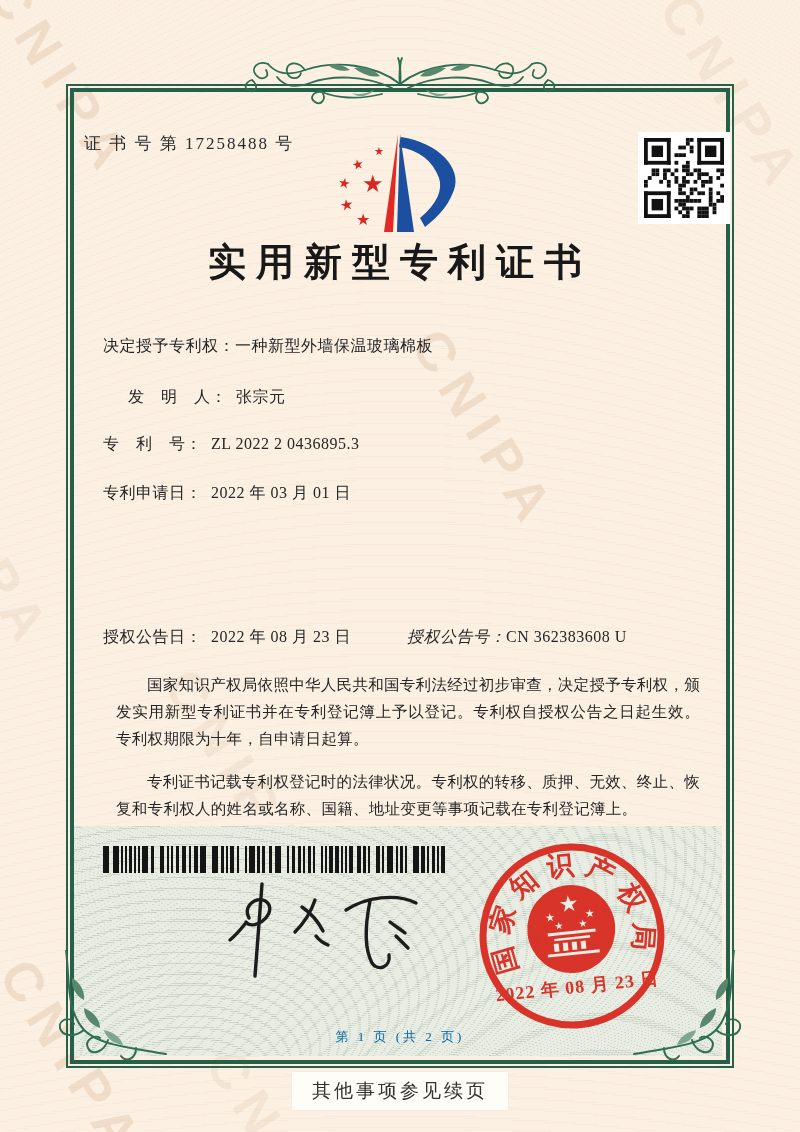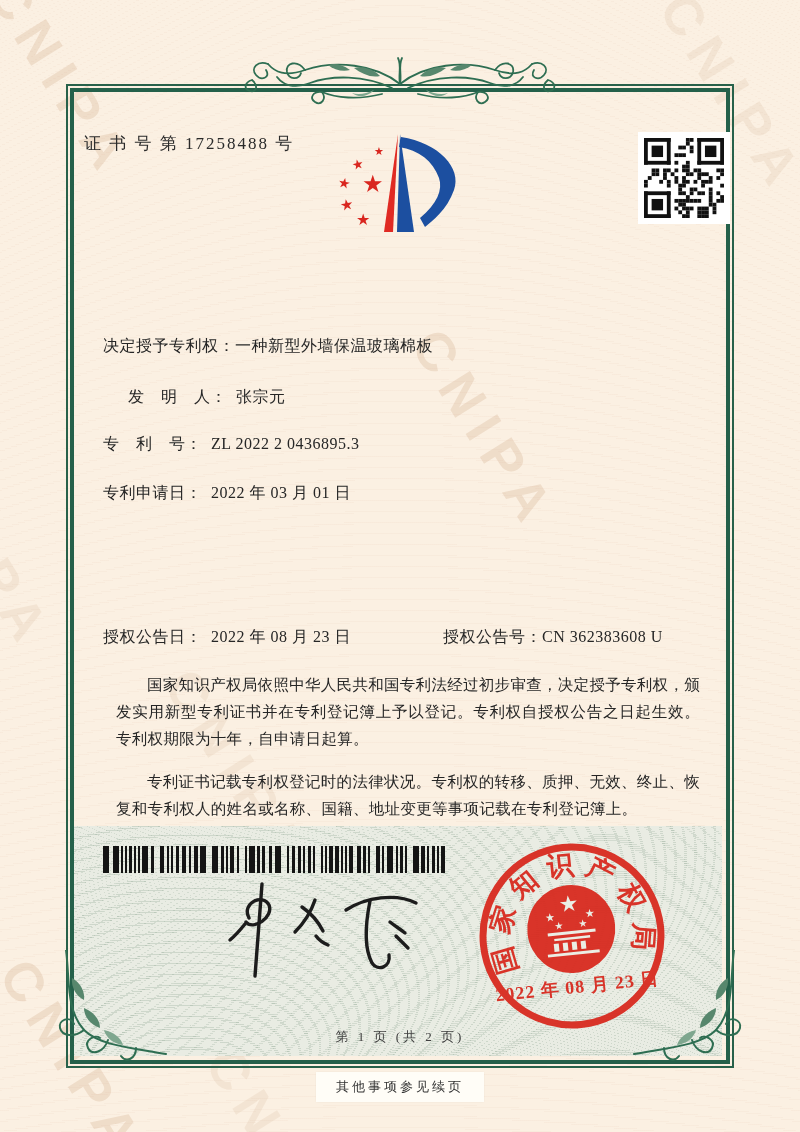--- a/index.html
+++ b/index.html
@@ -32,34 +32,34 @@
   .content{position:absolute;inset:0;z-index:3;}
 
   .cert-no{position:absolute;left:84px;top:132px;font-size:17px;color:#2a2a2a;letter-spacing:2px;}
 
   .title{position:absolute;left:0;top:237px;width:100%;text-align:center;
          font-size:38px;font-weight:700;color:#181818;letter-spacing:10px;}
 
   .field-row{position:absolute;left:103px;width:620px;font-size:16px;color:#262626;letter-spacing:0.5px;white-space:nowrap;}
   .f-label{display:inline-block;min-width:108px;}
   .f-value{display:inline-block;}
-  .pair2{margin-left:92px;}
+  .pair2{margin-left:56px;font-style:italic;}
 
   .body-text{position:absolute;left:100px;top:656px;width:616px;font-size:15.5px;
              line-height:1.74;color:#262626;text-align:justify;letter-spacing:0.3px;}
   .body-text p{margin:16px;text-indent:2em;}
 
   .officer{position:absolute;left:112px;top:904px;font-size:17px;color:#222;letter-spacing:3px;line-height:1.9;}
   .officer div{margin:0;}
 
   .page-info{position:absolute;left:0;top:1028px;width:100%;text-align:center;
-             font-size:13px;color:#404040;letter-spacing:3px;}
+             font-size:13px;color:#0369a1;letter-spacing:3px;}
 
   .cont-note{position:absolute;left:50%;top:1072px;transform:translateX(-50%);
-             background:#fffdf7;padding:6px 20px;font-size:13px;color:#333;
+             background:#fffdf7;padding:6px 20px;font-size:19px;color:#333;
              letter-spacing:3px;box-shadow:0 0 2px rgba(0,0,0,0.05);z-index:3;}
 
   .qr-box{position:absolute;left:638px;top:132px;width:92px;height:92px;background:#fff;
           display:flex;align-items:center;justify-content:center;z-index:3;}
 
   .logo{position:absolute;left:330px;top:124px;width:150px;height:118px;z-index:3;}
   .logo-star{position:absolute;color:#d9261f;line-height:1;
              font-family:"DejaVu Sans",sans-serif;}
 
   .barcode{position:absolute;left:103px;top:846px;width:344px;height:27px;z-index:3;}
@@ -267,20 +267,21 @@
         <rect x="76.19047619047619" y="0" width="3.8095238095238093" height="26.666666666666664" fill="#111"></rect>
         <rect x="60.95238095238095" y="7.619047619047619" width="11.428571428571427" height="11.428571428571427" fill="#111"></rect>
         <rect x="0" y="53.33333333333333" width="26.666666666666664" height="3.8095238095238093" fill="#111"></rect>
         <rect x="0" y="76.19047619047619" width="26.666666666666664" height="3.8095238095238093" fill="#111"></rect>
         <rect x="0" y="53.33333333333333" width="3.8095238095238093" height="26.666666666666664" fill="#111"></rect>
         <rect x="22.857142857142854" y="53.33333333333333" width="3.8095238095238093" height="26.666666666666664" fill="#111"></rect>
         <rect x="7.619047619047619" y="60.95238095238095" width="11.428571428571427" height="11.428571428571427" fill="#111"></rect>
       </svg>
   </div>
 
+  <div class="title">实用新型专利证书</div>
 
   <div class="field-row" style="top:336px;">
     <span class="f-label">决定授予专利权：</span><span class="f-value">一种新型外墙保温玻璃棉板</span>
   </div>
   <div class="field-row" style="top:387px;margin-left:25px;">
     <span class="f-label">发　明　人：</span><span class="f-value">张宗元</span>
   </div>
   <div class="field-row" style="top:434px;">
     <span class="f-label">专　利　号：</span><span class="f-value">ZL 2022 2 0436895.3</span>
   </div>

